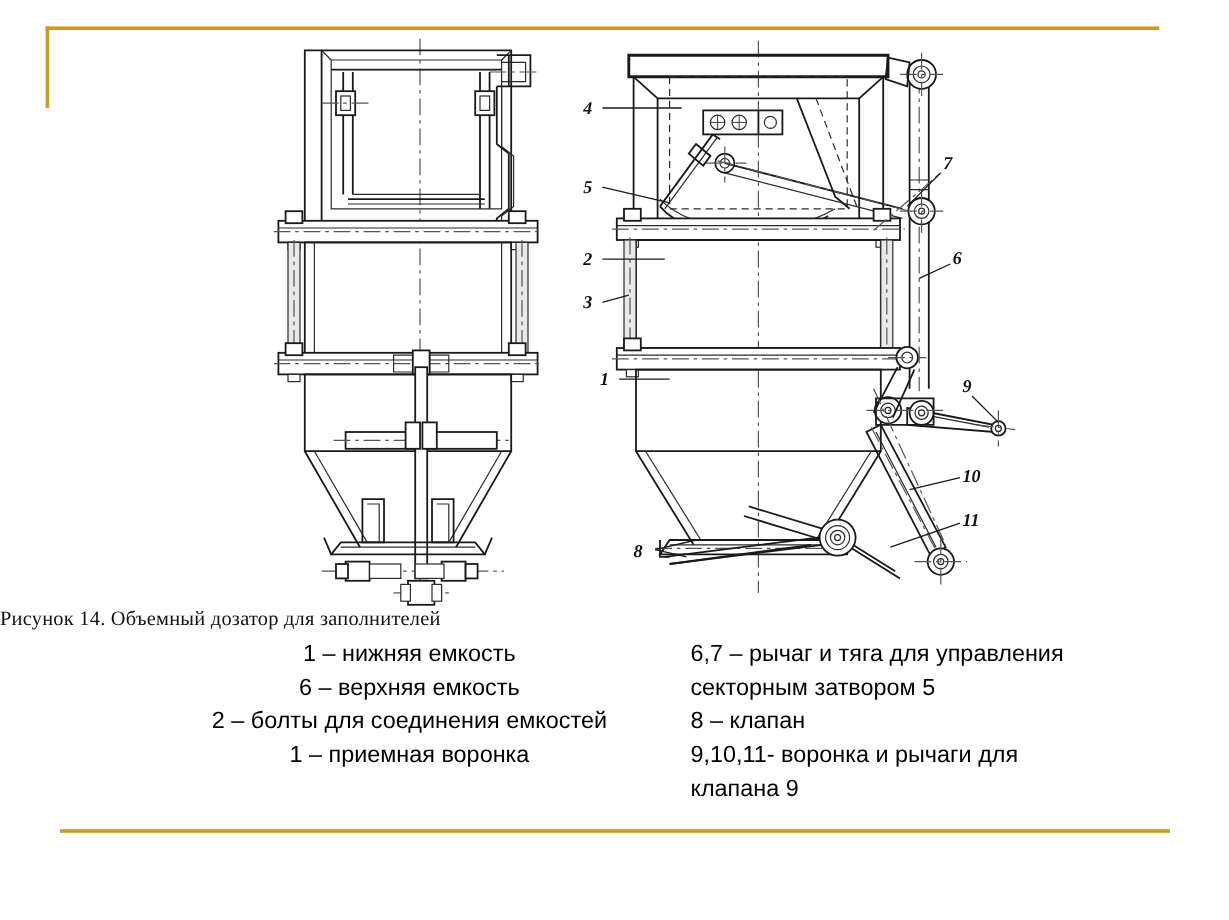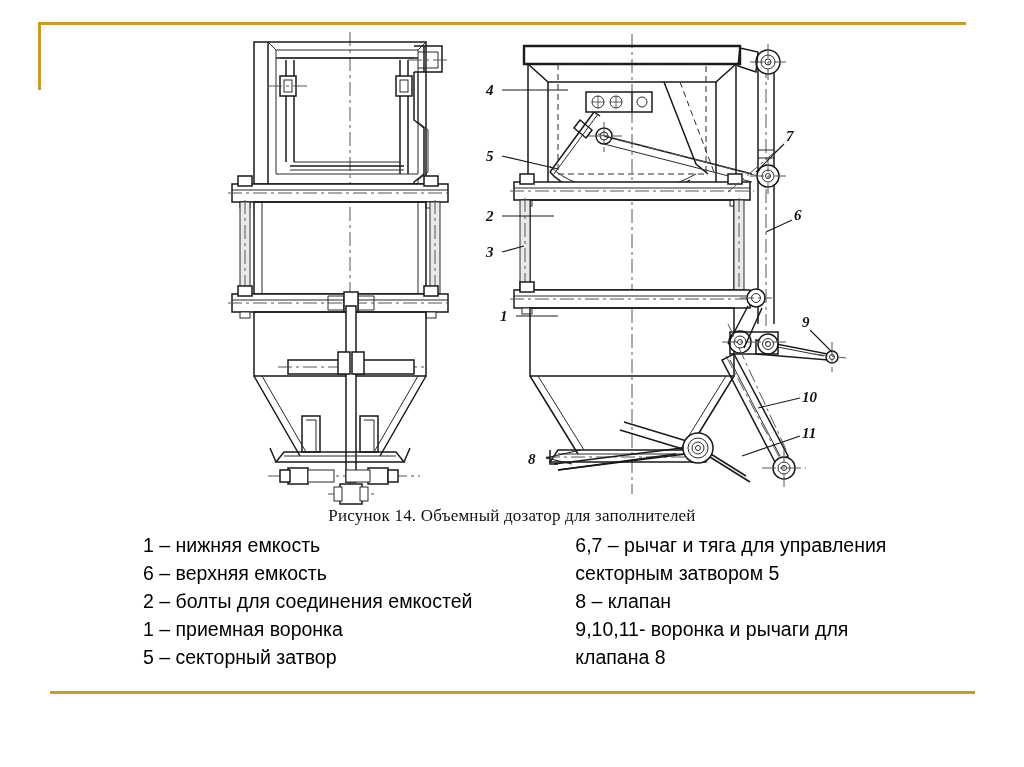--- a/index.html
+++ b/index.html
@@ -49,36 +49,36 @@
     font-size: 15px;
     font-weight: 700;
     fill: #111111;
   }
 
   
   #fig-title {
     position: absolute;
     left: 0; right: 0;
     top: 506px;
-    text-align: center;
+    text-align: left;
     font-family: "Liberation Serif", serif;
     font-size: 17px;
     color: #111111;
     letter-spacing: .2px;
   }
 
   #legend {
     position: absolute;
     left: 143px;
     top: 531px;
     width: 800px;
     display: flex;
     gap: 0px;
   }
-  #legend-left  { width: 415px; }
+  #legend-left  { width: 415px; text-align: center; }
   #legend-right { width: 385px; margin-left: 36px; }
   .legend-line {
     font-family: "Liberation Sans", sans-serif;
     font-size: 19.5px;
     line-height: 28px;
     color: #000000;
     white-space: nowrap;
   }
 </style>
 </head>
@@ -467,22 +467,21 @@
 </div>
 
 <div id="fig-title">Рисунок 14. Объемный дозатор для заполнителей</div>
 
 <div id="legend">
   <div id="legend-left">
     <div class="legend-line">1 – нижняя емкость</div>
     <div class="legend-line">6 – верхняя емкость</div>
     <div class="legend-line">2 – болты для соединения емкостей</div>
     <div class="legend-line">1 – приемная воронка</div>
-    <div class="legend-line">5 – секторный затвор</div>
   </div>
   <div id="legend-right">
     <div class="legend-line">6,7 – рычаг и тяга для управления</div>
     <div class="legend-line">секторным затвором 5</div>
     <div class="legend-line">8 – клапан</div>
     <div class="legend-line">9,10,11- воронка и рычаги для</div>
-    <div class="legend-line">клапана 8</div>
+    <div class="legend-line">клапана 9</div>
   </div>
 </div>
 
 </body></html>

